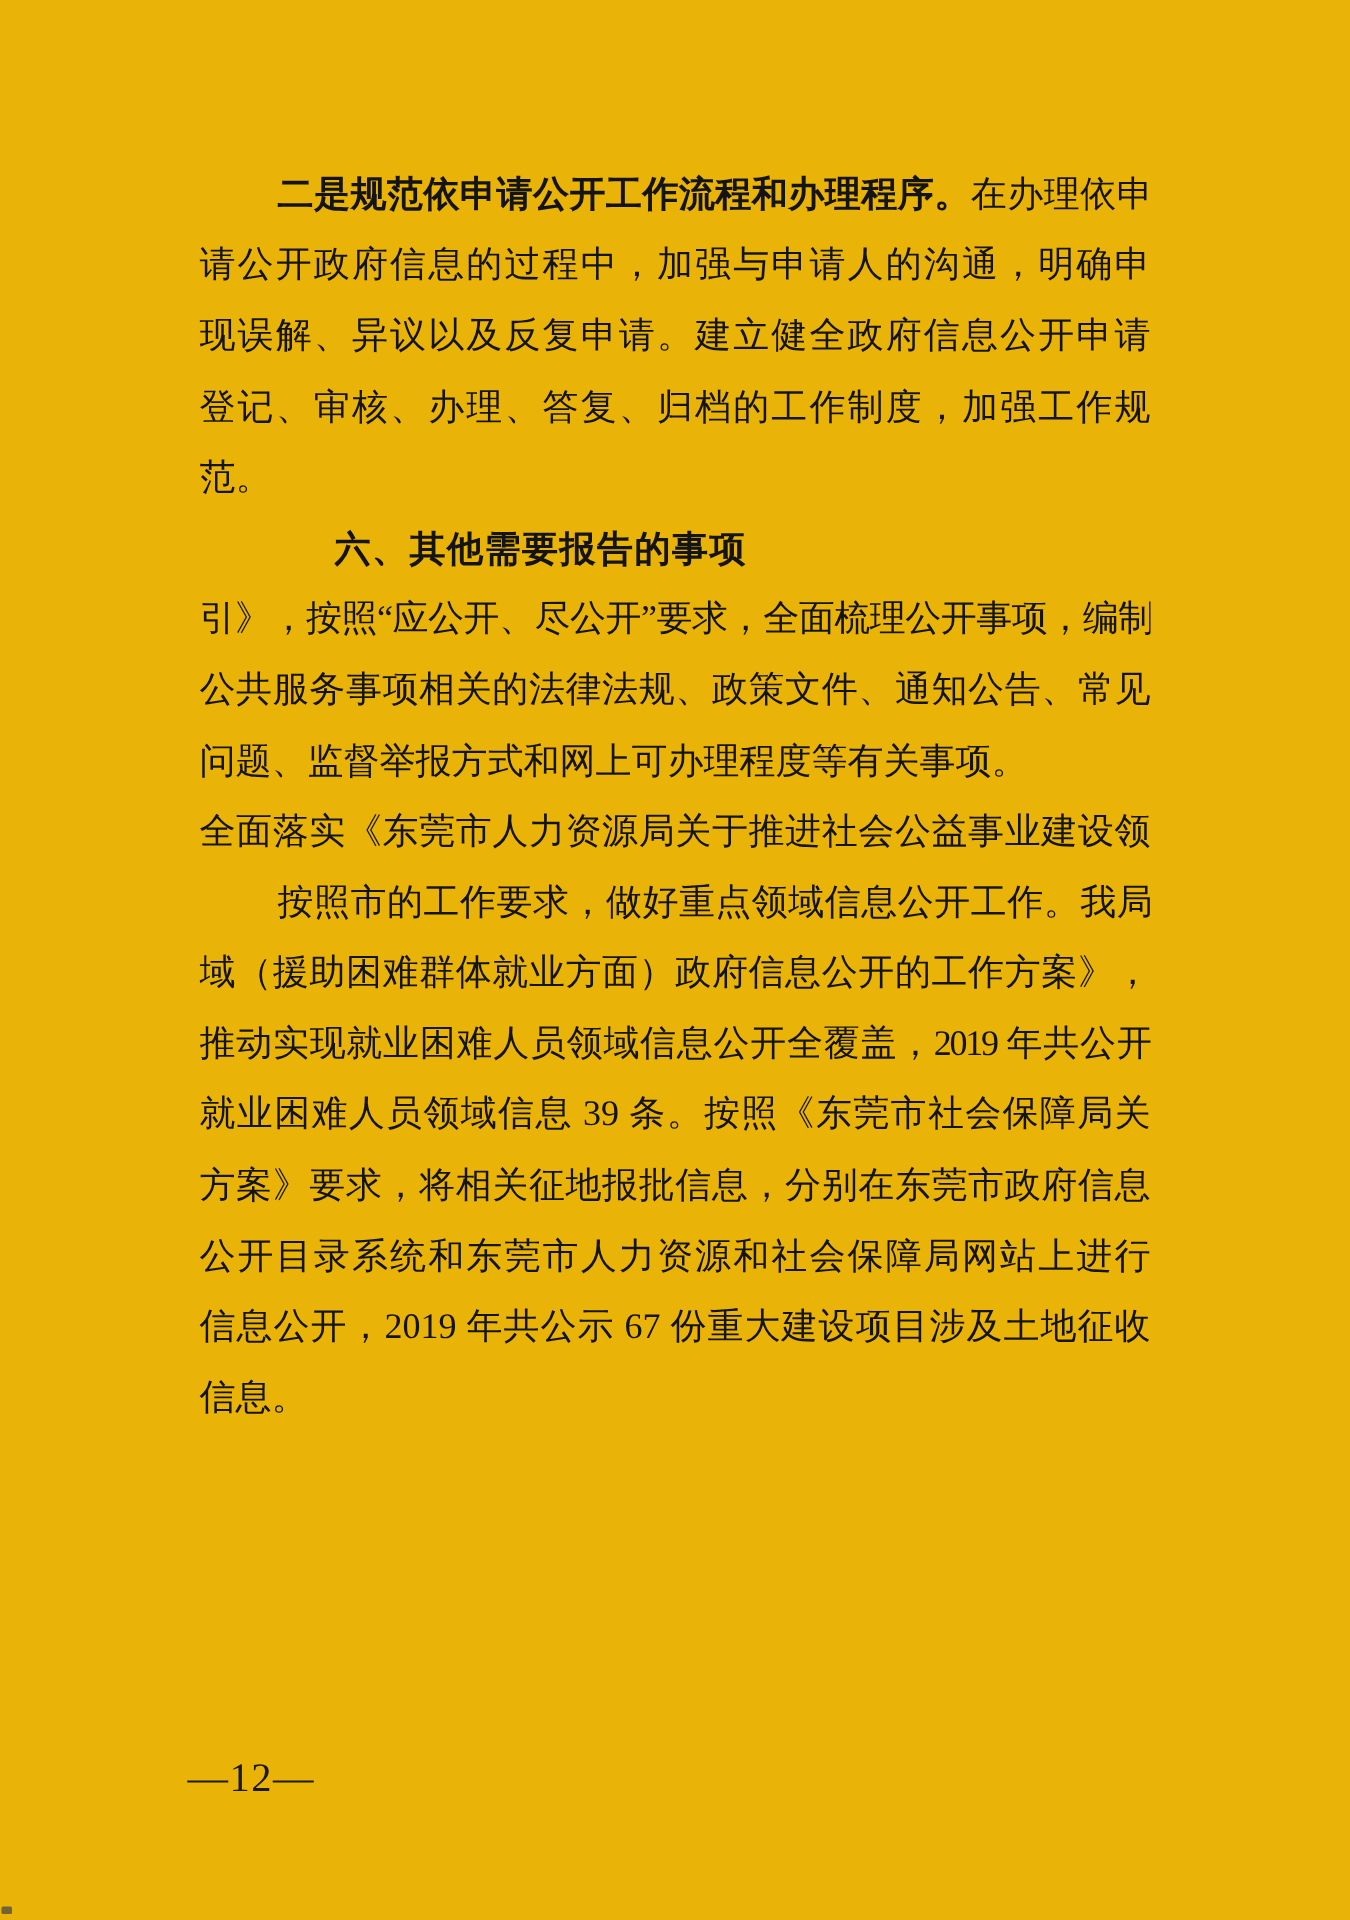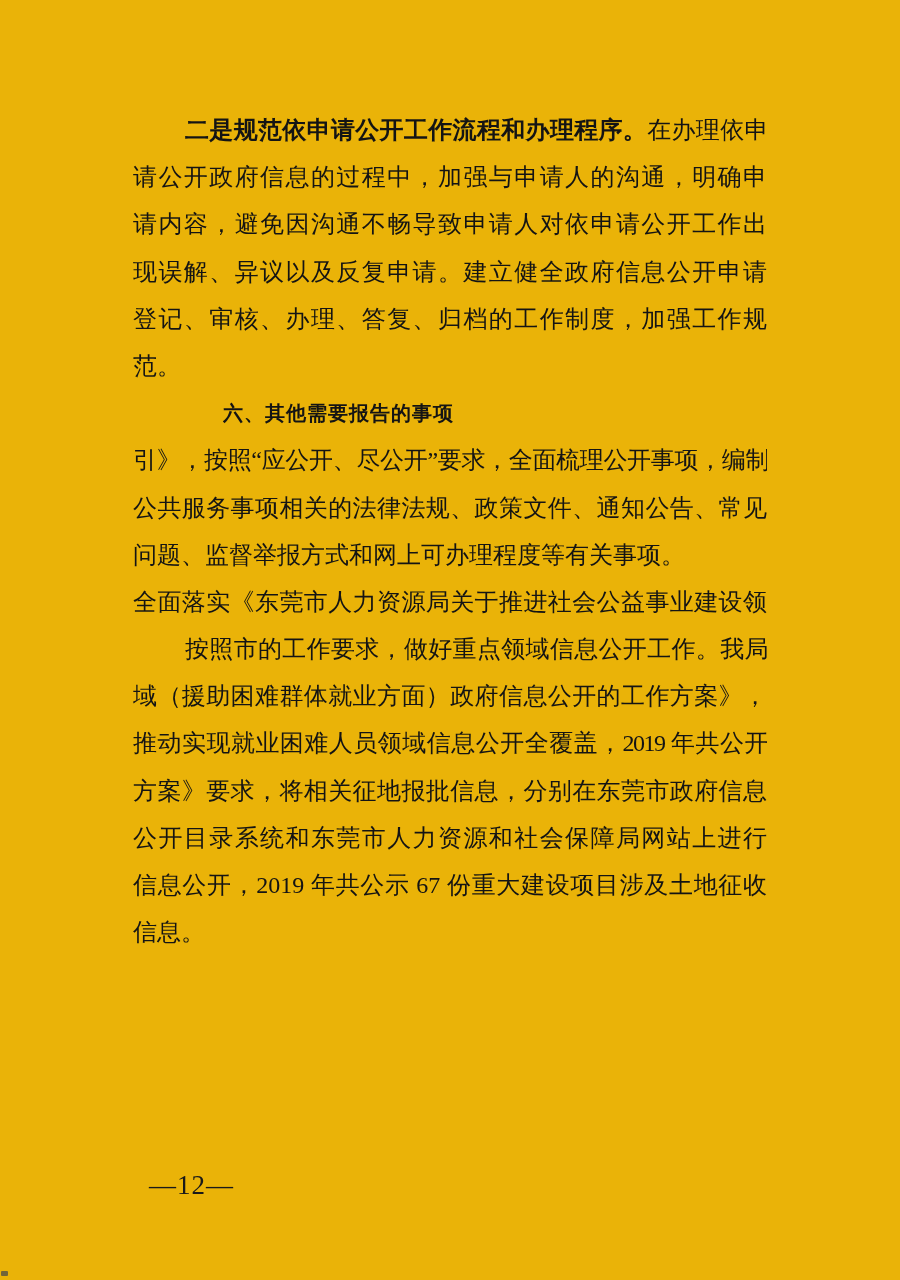--- a/index.html
+++ b/index.html
@@ -39,30 +39,30 @@
     text-indent: 52px;
   }
   .tight   { letter-spacing: -1.5px; }
   .tighter { letter-spacing: -2.5px; }
   .lead-bold {
     font-weight: bold;
   }
   .heading {
     font-family: "Liberation Sans", sans-serif;
     font-weight: bold;
-    font-size: 20px;
+    font-size: 24px;
     line-height: 47.2px;
     height: 47.2px;
     margin: 0 0 0 90px;
     overflow: hidden;
     letter-spacing: 1px;
   }
   .footer {
     position: absolute;
-    left: 149px;
+    left: 125px;
     top: 1162px;
     font-size: 27px;
     line-height: 47px;
     letter-spacing: 1px;
     color: #1a1a1a;
   }
   .speck {
     position: absolute;
     left: 1px;
     top: 1271px;
@@ -75,39 +75,39 @@
 </style>
 </head>
 <body>
 
 <div class="page">
   <main class="doc">
 
     <section>
       <div class="line full indent tight"><span class="lead-bold">二是规范依申请公开工作流程和办理程序。</span><span>在办理依申</span></div>
       <div class="line full">请公开政府信息的过程中，加强与申请人的沟通，明确申</div>
-      <div class="line full">请内容，避免因沟通不畅导致申请人对依申请公开工作出</div>
       <div class="line full">现误解、异议以及反复申请。建立健全政府信息公开申请</div>
       <div class="line full">登记、审核、办理、答复、归档的工作制度，加强工作规</div>
       <div class="line">范。</div>
     </section>
 
     <h2 class="heading">六、其他需要报告的事项</h2>
 
     <section>
       <div class="line full tighter">引》，按照“应公开、尽公开”要求，全面梳理公开事项，编制</div>
       <div class="line full">公共服务事项相关的法律法规、政策文件、通知公告、常见</div>
       <div class="line">问题、监督举报方式和网上可办理程度等有关事项。</div>
     </section>
 
     <section>
       <div class="line full">全面落实《东莞市人力资源局关于推进社会公益事业建设领</div>
       <div class="line full indent tight">按照市的工作要求，做好重点领域信息公开工作。我局</div>
       <div class="line full">域（援助困难群体就业方面）政府信息公开的工作方案》，</div>
       <div class="line full tight">推动实现就业困难人员领域信息公开全覆盖，2019 年共公开</div>
+      <div class="line full">就业困难人员领域信息 39 条。按照《东莞市社会保障局关</div>
       <div class="line full">方案》要求，将相关征地报批信息，分别在东莞市政府信息</div>
       <div class="line full">公开目录系统和东莞市人力资源和社会保障局网站上进行</div>
       <div class="line full">信息公开，2019 年共公示 67 份重大建设项目涉及土地征收</div>
       <div class="line">信息。</div>
     </section>
 
   </main>
 
   <div class="footer">—12—</div>
   <div class="speck"></div>

